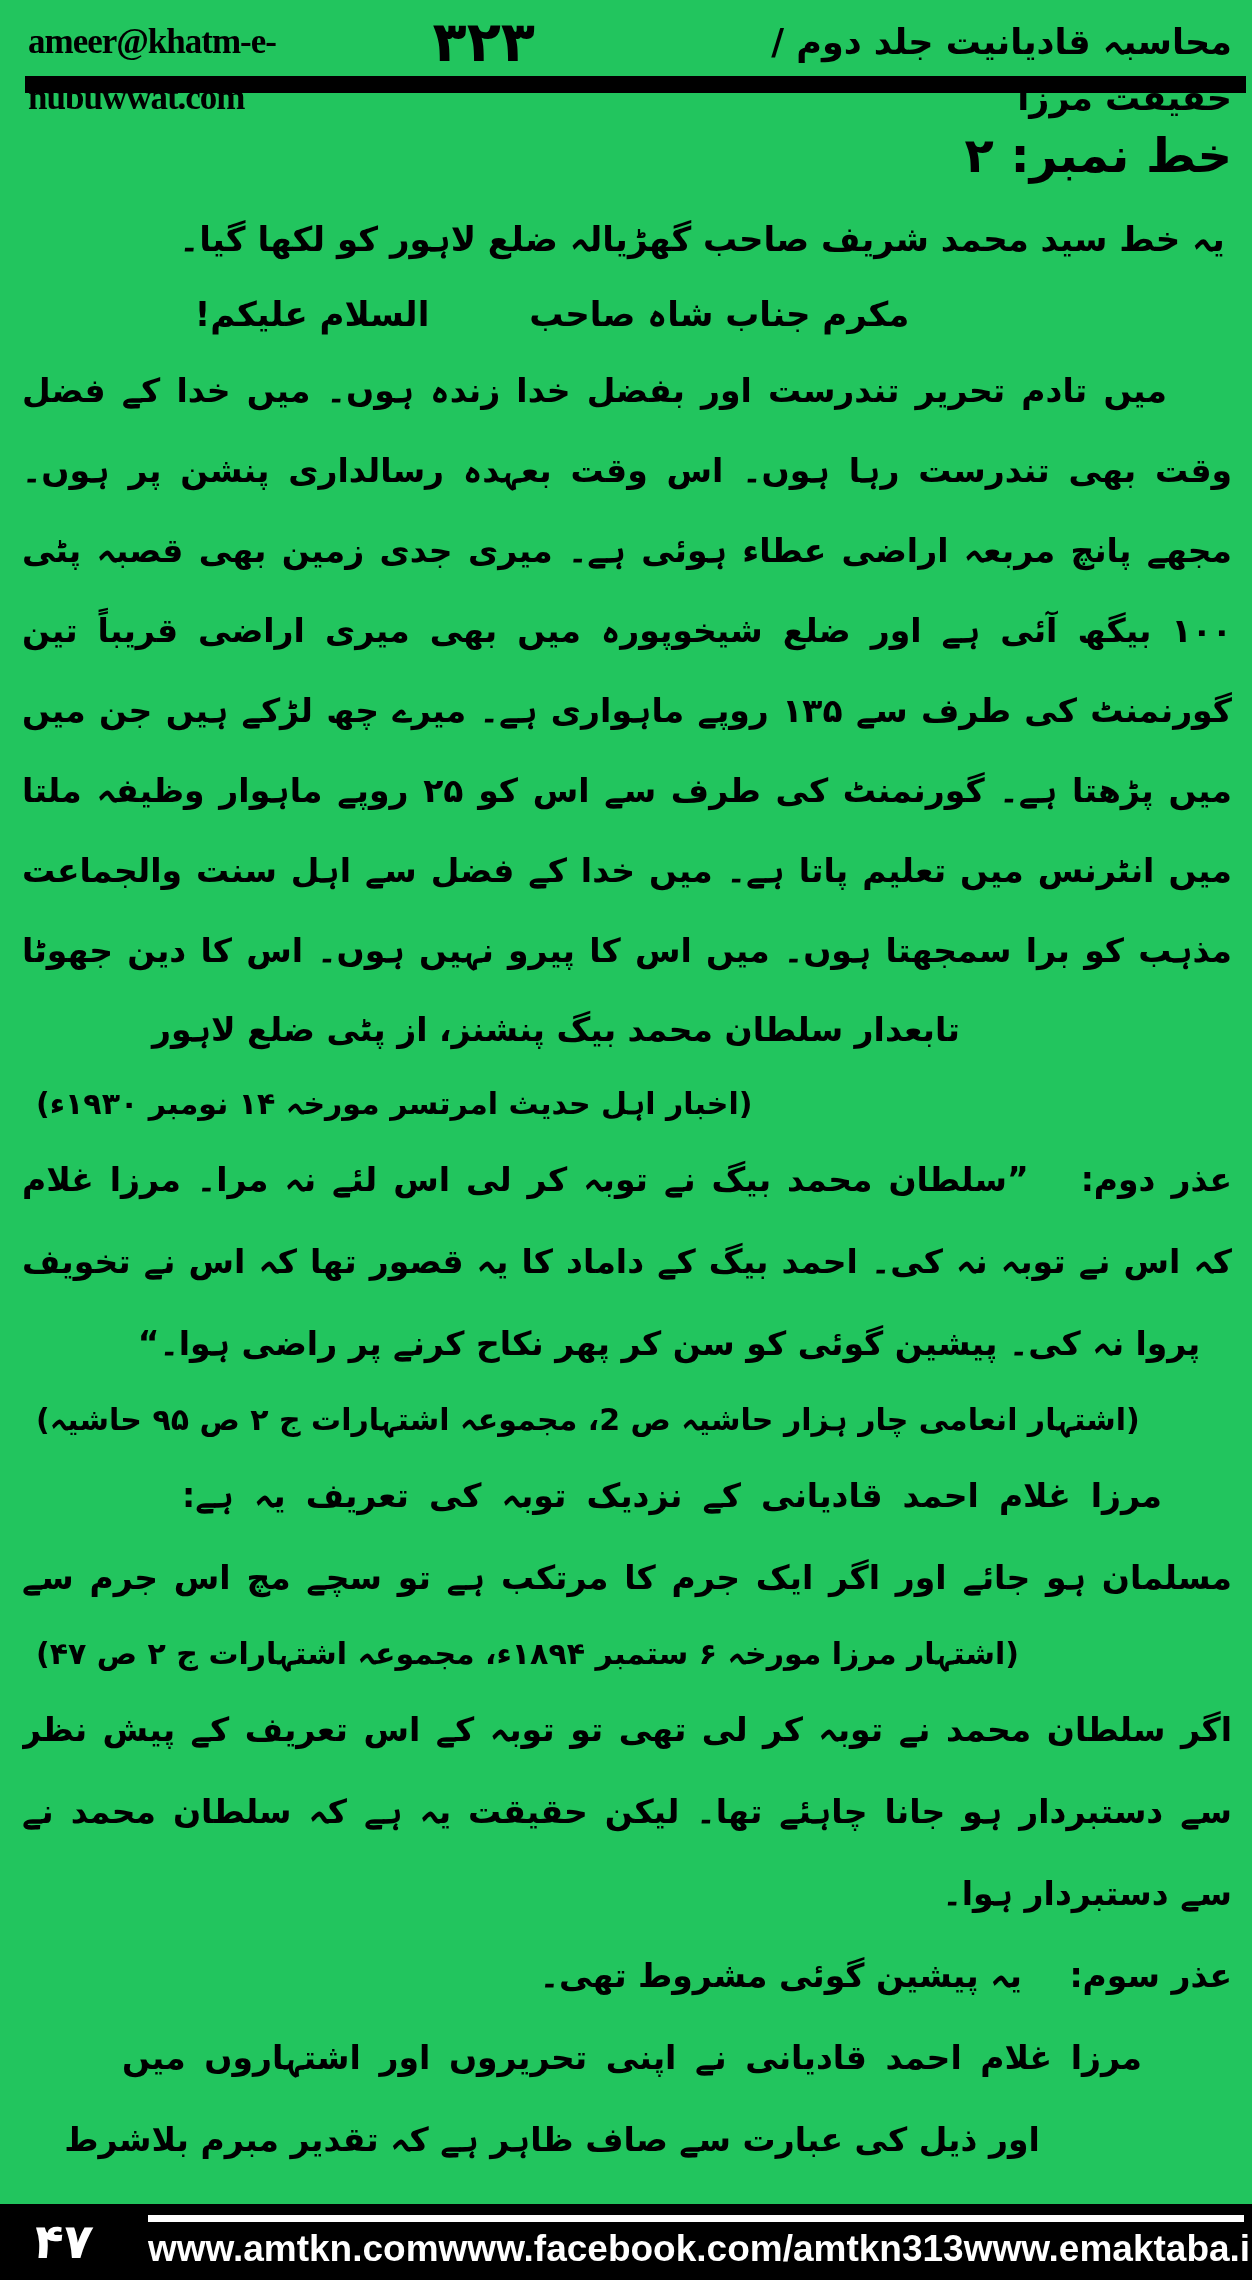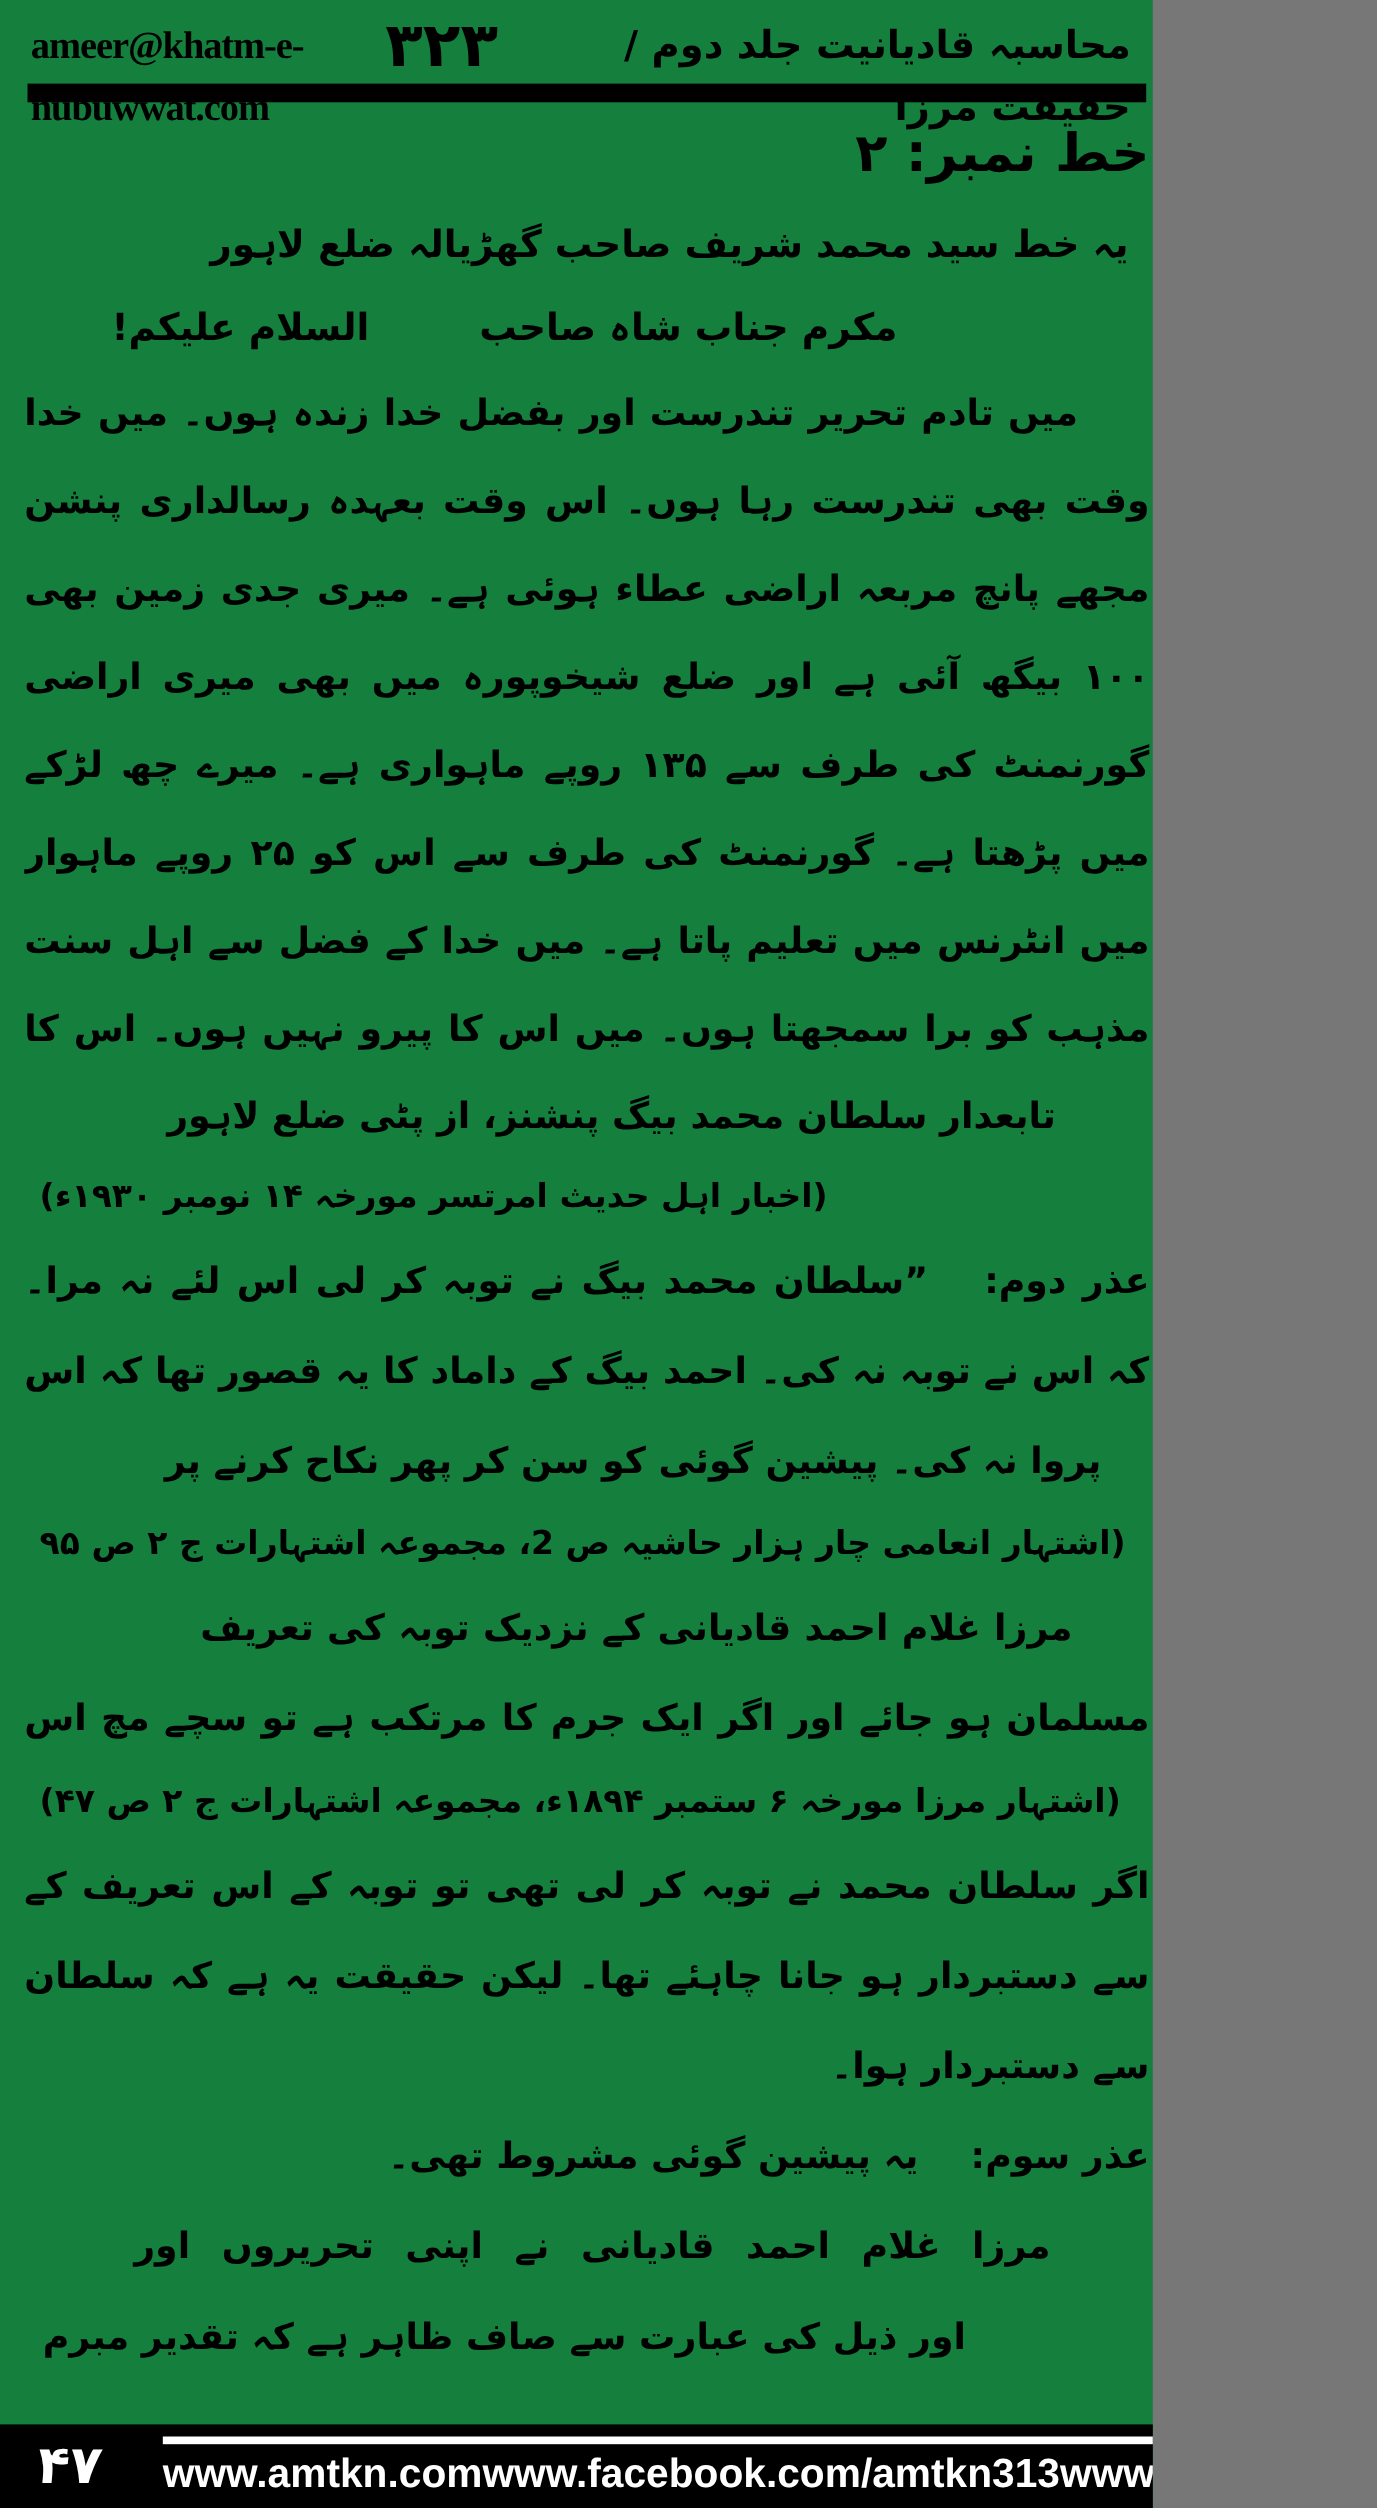--- a/index.html
+++ b/index.html
@@ -1,27 +1,27 @@
 <!DOCTYPE html>
 <html lang="ur"><head>
 <meta charset="utf-8">
 <style>
   html,body{margin:0;padding:0;background:#777;}
-  .page{width:1048px;height:2280px;background:#15803d;position:relative;overflow:hidden;
+  .page{width:1252px;height:2280px;background:#22c55e;position:relative;overflow:hidden;
         color:#000;font-family:"DejaVu Sans",sans-serif;}
   
   .header{display:flex;justify-content:space-between;align-items:flex-start;
           direction:ltr;padding:14px 20px 0 28px;height:74px;box-sizing:border-box;}
   .header-email{font-family:"Liberation Serif",serif;font-weight:700;font-size:35px;
                 letter-spacing:-1px;line-height:56px;}
   .header-num{font-weight:700;font-size:56px;line-height:56px;margin-right:110px;margin-left:8px;}
   .header-title{font-weight:700;font-size:35px;line-height:56px;direction:rtl;}
   .rule{height:17px;background:#000;margin:2px 6px 0 25px;}
   
-  .content{direction:rtl;padding:0 3px 0 22px;font-weight:700;}
+  .content{direction:rtl;padding:0 20px 0 22px;font-weight:700;margin-top:16px;}
   .row{box-sizing:border-box;overflow:hidden;font-size:33px;}
   .jl{text-align:justify;text-align-last:justify;}
   .r-heading{height:92px;line-height:92px;font-size:48px;text-align:right;}
   .r-intro{height:76px;line-height:76px;text-align:center;padding-left:150px;font-size:34px;}
   .r-salutation{height:74px;line-height:74px;display:flex;flex-direction:row;
                 justify-content:center;gap:100px;padding-right:150px;font-size:34px;}
   .r-body{height:80px;line-height:80px;}
   .ind65{padding-right:65px;}
   .r-signature{height:78px;line-height:78px;text-align:left;padding-left:130px;font-size:33px;}
   .r-cite{height:70px;line-height:70px;text-align:left;padding-left:14px;font-size:30px;}

